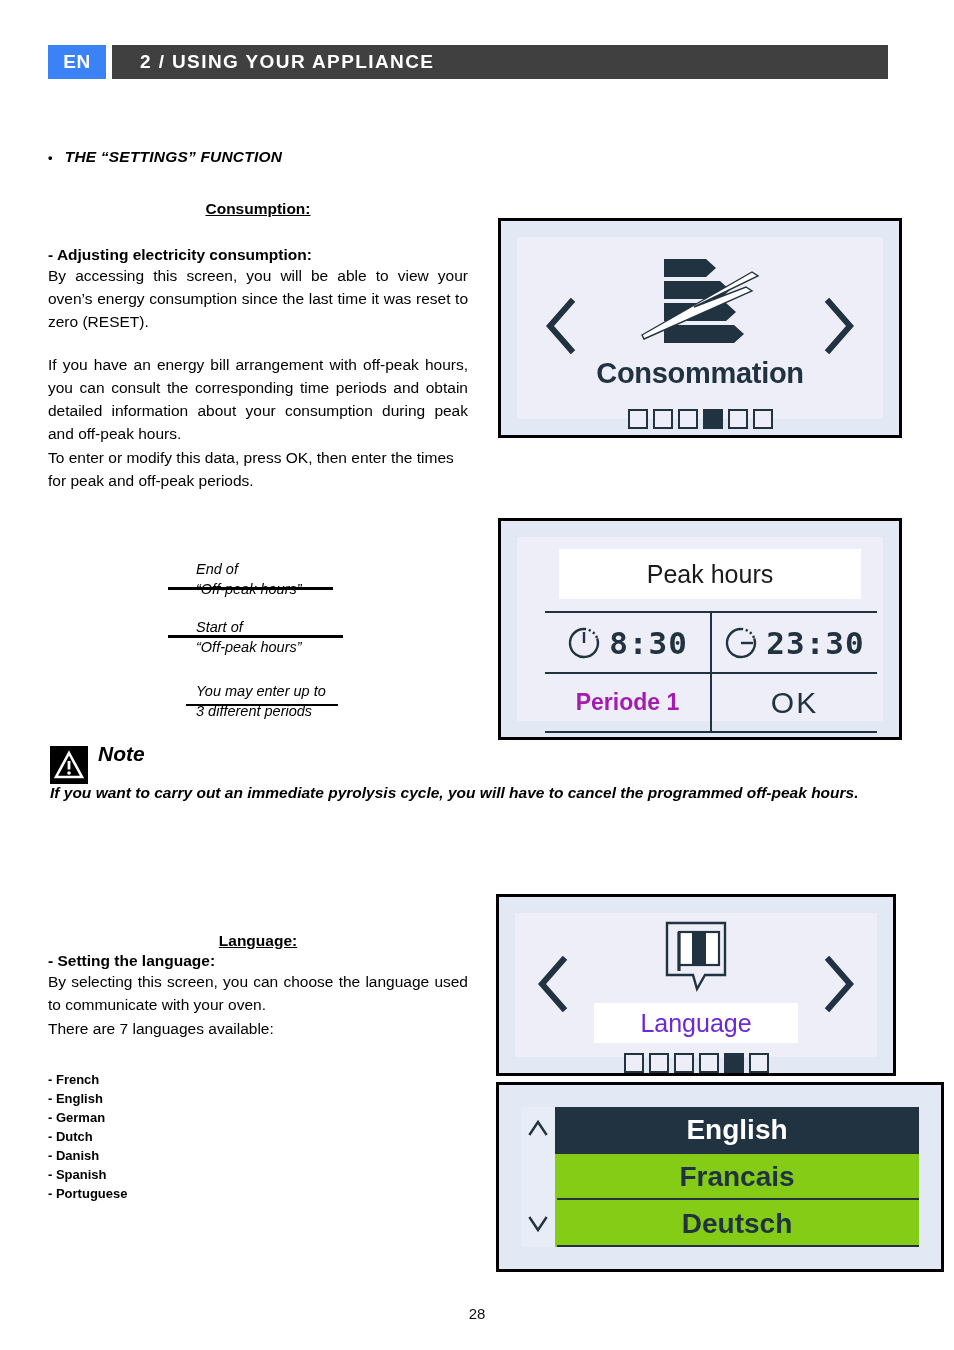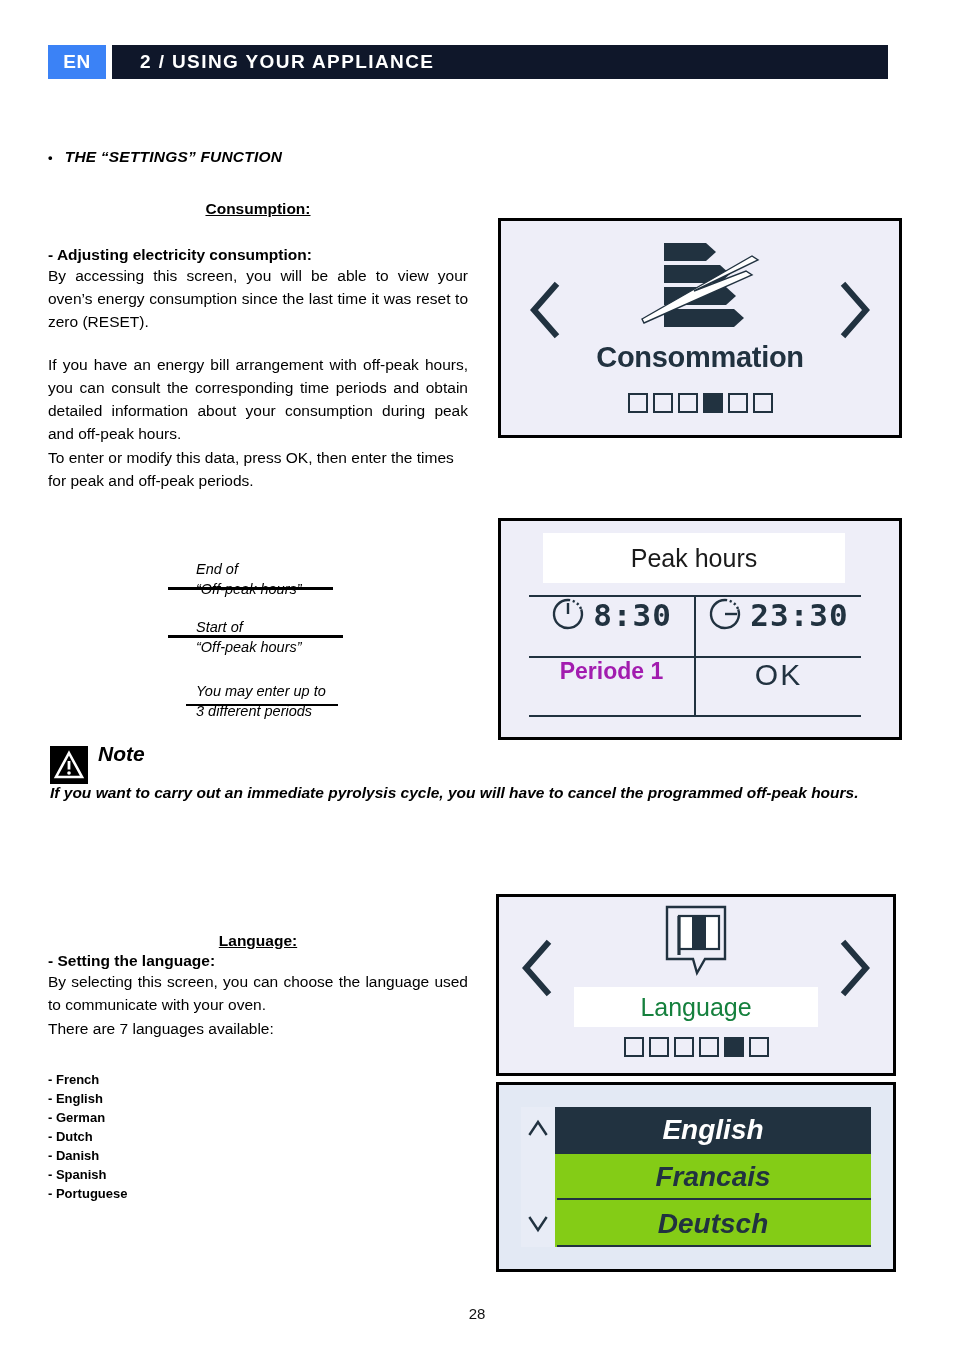--- a/index.html
+++ b/index.html
@@ -30,21 +30,21 @@
     color: #ffffff;
     font-size: 19px;
     font-weight: bold;
     display: flex;
     align-items: center;
     justify-content: center;
     letter-spacing: 0.5px;
   }
   .header-bar {
     flex: 1;
-    background: #0f172a;
+    background: #404040;
     margin-left: 6px;
     color: #ffffff;
     font-size: 19px;
     font-weight: bold;
     display: flex;
     align-items: center;
     padding-left: 28px;
     letter-spacing: 1.4px;
   }
 
@@ -114,21 +114,21 @@
   }
   .ll1 { left: 168px; top: 587px; width: 165px; height: 3px; }
   .ll2 { left: 168px; top: 635px; width: 175px; height: 3px; }
   .ll3 { left: 186px; top: 704px; width: 152px; height: 2px; }
 
   
   .panel {
     position: absolute;
     border: 3px solid #000000;
     background: #e3e9f4;
-    padding: 0;
+    padding: 16px;
   }
   .panel-inner {
     width: 100%;
     height: 100%;
     background: #eeeef8;
     position: relative;
   }
 
   
   #panel-consumption { left: 498px; top: 218px; width: 404px; height: 220px; }
@@ -205,20 +205,21 @@
     width: 332px;
     height: 122px;
   }
   .peak-row {
     display: flex;
     height: 61px;
   }
   .peak-cell {
     flex: 1;
     display: flex;
+    align-items: center;
     justify-content: center;
     position: relative;
   }
   .peak-row.top { border-top: 2px solid #213240; }
   .peak-row.top .peak-cell:first-child { border-right: 2px solid #213240; }
   .peak-row.bot { border-top: 2px solid #213240; border-bottom: 2px solid #213240; }
   .peak-row.bot .peak-cell:first-child { border-right: 2px solid #213240; }
 
   .clock-ico {
     width: 34px;
@@ -257,41 +258,40 @@
     width: 94px;
     height: 82px;
   }
   .flag-icon svg { width: 100%; height: 100%; display: block; }
 
   .language-title-box {
     position: absolute;
     left: 50%;
     transform: translateX(-50%);
     top: 90px;
-    width: 244px;
+    width: 204px;
     height: 40px;
     background: #ffffff;
     display: flex;
     align-items: center;
     justify-content: center;
     font-size: 25px;
-    color: #15803d;
+    color: #6d28d9;
   }
   #language-dots { top: 140px; }
   .chev-left.lang { left: 20px; top: 42px; }
   .chev-right.lang { right: 20px; top: 42px; }
 
   
   #panel-langlist {
     left: 496px;
     top: 1082px;
-    width: 400px;
+    width: 448px;
     height: 190px;
     padding: 22px;
-    font-style: italic;
   }
   .langlist-inner {
     width: 100%;
     height: 100%;
     background: #e8ecf6;
     position: relative;
     display: flex;
   }
   .scroll-col {
     width: 34px;

